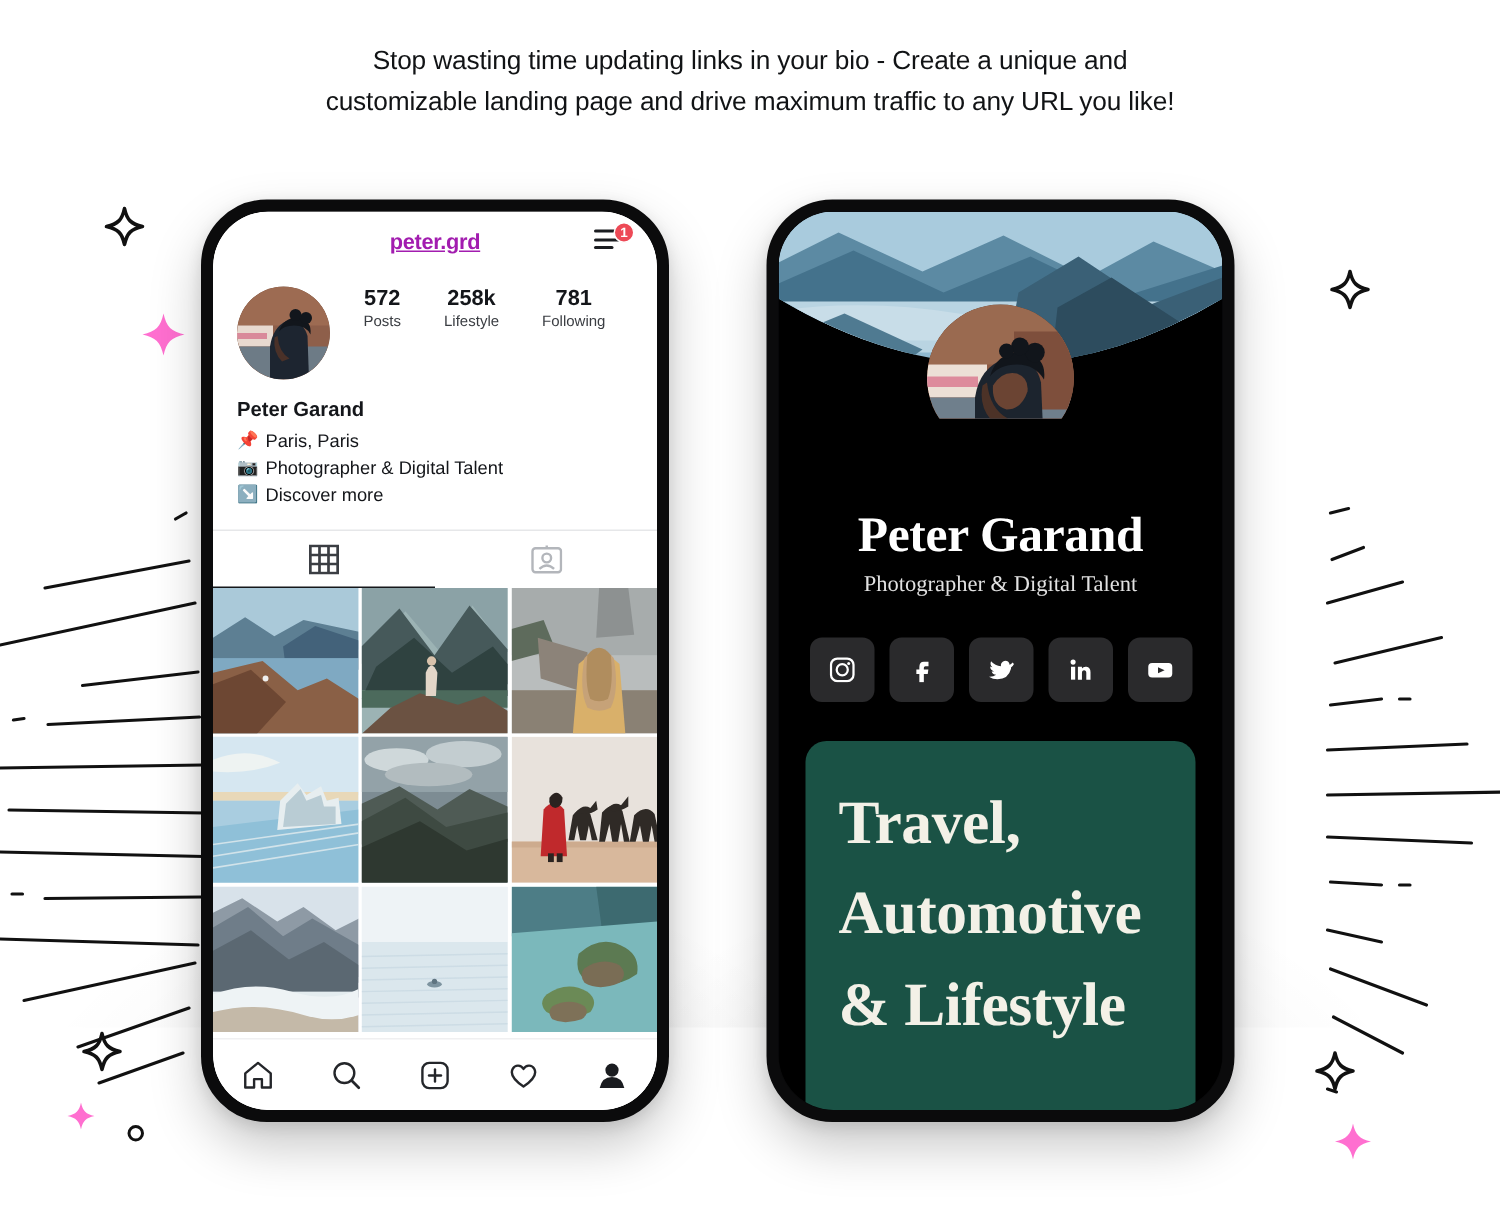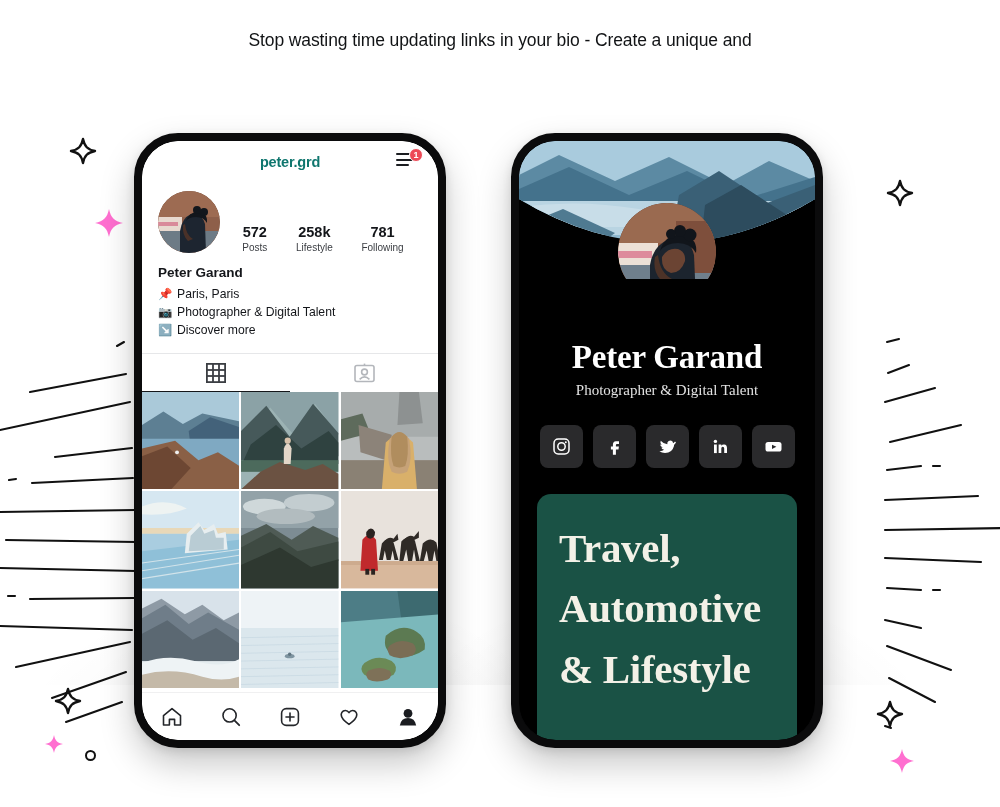--- a/index.html
+++ b/index.html
@@ -62,37 +62,37 @@
     background: #ffffff;
   }
 
   
   .ig-top {
     position: relative;
     height: 42px;
     display: flex; align-items: center; justify-content: center;
     background: #fff;
   }
-  .ig-handle { font-size: 14.5px; font-weight: 700; color: #0f766e; letter-spacing: -0.2px; }
+  .ig-handle { font-size: 14.5px; font-weight: 700; color: #a21caf; letter-spacing: -0.2px; text-decoration: underline; }
   .ig-menu { position: absolute; right: 16px; top: 10px; width: 26px; height: 22px; }
   .ig-menu .ln { position: absolute; height: 2.2px; background: #1b1d21; border-radius: 2px; left: 0; }
   .ig-menu .ln:nth-child(1) { top: 2px;   width: 17px; }
   .ig-menu .ln:nth-child(2) { top: 7.5px; width: 17px; }
   .ig-menu .ln:nth-child(3) { top: 13px;  width: 13px; }
   .ig-badge {
     position: absolute; right: -1px; top: -3px;
     width: 14px; height: 14px; border-radius: 50%;
     background: #ed4956; color: #fff;
     font-size: 9px; font-weight: 700;
     display: flex; align-items: center; justify-content: center;
     border: 1.5px solid #fff;
   }
 
   .ig-statrow {
-    display: flex; align-items: flex-end;
+    display: flex; align-items: flex-start;
     padding: 8px 20px 0 16px;
   }
   .ig-avatar {
     width: 62px; height: 62px; border-radius: 50%;
     overflow: hidden; flex: 0 0 auto;
     background: #8a6a5a;
   }
   .ig-avatar svg { display: block; }
   .ig-stats { display: flex; flex: 1; justify-content: space-around; padding-left: 8px; }
   .ig-stat { text-align: center; }
@@ -183,20 +183,21 @@
     font-size: 13.5px; line-height: 1.62; color: #dfe4e0;
   }
 </style>
 </head>
 <body>
 
 <div class="stage">
 
   <div class="headline">
     <span>Stop wasting time updating links in your bio - Create a unique and</span>
+    <span>customizable landing page and drive maximum traffic to any URL you like!</span>
   </div>
 
   <div class="deco deco-left">
     <svg width="160" height="650" viewBox="0 0 160 650">
       <g stroke="#111" stroke-width="2.1" stroke-linecap="round" fill="none">
         <line x1="117" y1="216" x2="124" y2="212"></line>
         <line x1="30" y1="262" x2="126" y2="244"></line>
         <line x1="0" y1="300" x2="130" y2="272"></line>
         <line x1="55" y1="327" x2="132" y2="318"></line>
         <line x1="9" y1="350" x2="16" y2="349"></line>

